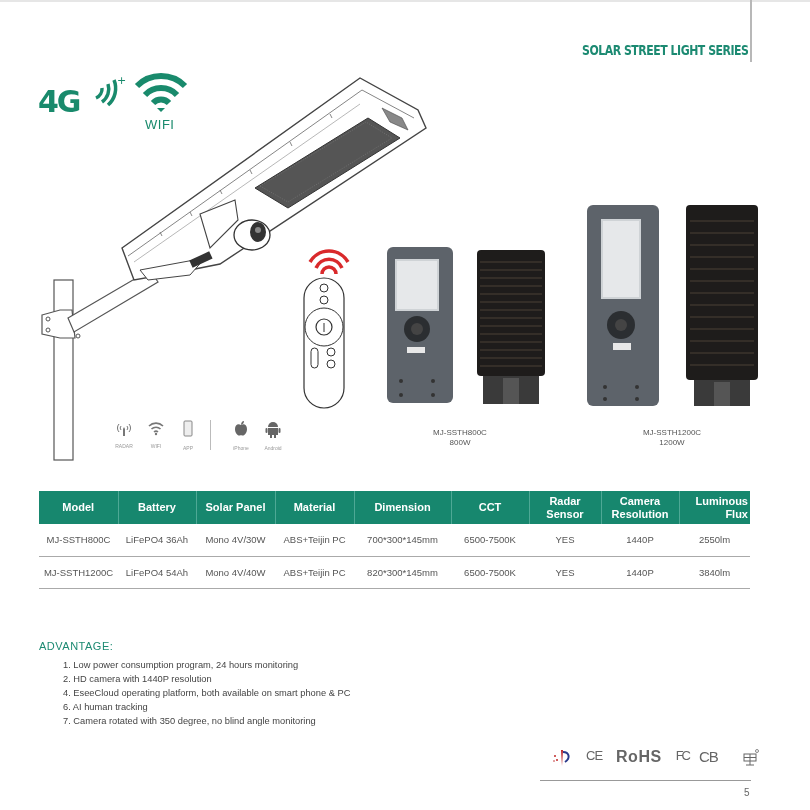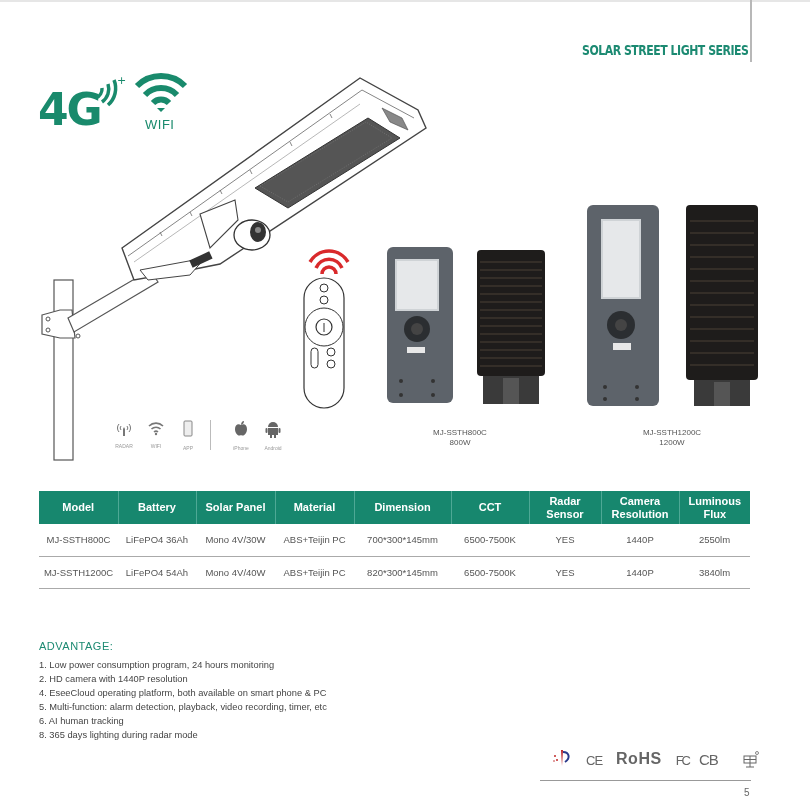--- a/index.html
+++ b/index.html
@@ -3,46 +3,46 @@
 <meta charset="utf-8">
 <style>
   * { margin:0; padding:0; box-sizing:border-box; }
   html, body { width:810px; height:810px; background:#ffffff; overflow:hidden; }
   body { position:relative; font-family:"Liberation Sans", sans-serif; color:#444; }
 
   .top-rule { position:absolute; left:0; top:0; width:810px; height:2px; background:#e6e6e6; }
   .v-bar { position:absolute; left:750px; top:0; width:2px; height:62px; background:#b8b8b8; }
   .series-title { position:absolute; left:582px; top:42px; font-family:"DejaVu Sans", sans-serif; font-weight:bold; font-size:14px; letter-spacing:-0.6px; color:#1c8a72; transform:scaleX(0.78); transform-origin:left center; white-space:nowrap; }
 
-  .badge-4g { position:absolute; left:38px; top:84px; font-family:"DejaVu Sans", sans-serif; font-weight:bold; font-size:44px; color:#198a6c; letter-spacing:-2px; }
+  .badge-4g { position:absolute; left:38px; top:84px; font-family:"DejaVu Sans", sans-serif; font-weight:bold; font-size:30px; color:#198a6c; letter-spacing:-2px; }
   .badge-4g-waves { position:absolute; left:90px; top:72px; }
   .badge-wifi { position:absolute; left:133px; top:68px; }
   .badge-wifi-label { position:absolute; left:145px; top:117px; font-size:13px; color:#198a6c; letter-spacing:0.5px; }
 
   .lamp-drawing { position:absolute; left:30px; top:70px; }
   .remote { position:absolute; left:296px; top:248px; }
 
   .feature-icons { position:absolute; left:108px; top:420px; display:flex; align-items:flex-start; }
   .feat { width:32px; text-align:center; margin-right:0px; }
   .feat .lbl { font-size:5px; color:#999; margin-top:3px; display:block; }
   .feat-sep { width:1px; height:30px; background:#bbb; margin:0 14px 0 6px; }
 
   .product { position:absolute; }
   .prod-label { position:absolute; text-align:center; font-size:8px; color:#555; line-height:10px; }
 
   .spec-table { position:absolute; left:39px; top:491px; width:711px; border-collapse:collapse; }
   .spec-table th { background:#17876e; color:#fff; font-weight:bold; font-size:11px; height:33px; border-right:1px solid #4ea895; text-align:center; line-height:13px; padding:0 2px; }
-  .spec-table th:last-child { border-right:none; }
+  .spec-table th:last-child { border-right:none;text-align:right; }
   .spec-table td { font-size:9.5px; color:#555; text-align:center; height:32px; border-bottom:1px solid #aaa; white-space:nowrap; }
 
   .adv-title { position:absolute; left:39px; top:640px; font-weight:normal; font-size:11px; color:#1c8a72; letter-spacing:0.5px; }
   .adv-list { position:absolute; left:39px; top:659px; list-style:none; }
-  .adv-list li { font-size:9.3px; color:#444; line-height:13.9px; white-space:nowrap; }
-
-  .certs { position:absolute; left:552px; top:748px; display:flex; align-items:flex-end; }
+  .adv-list li { font-size:9.3px; color:#444; line-height:13.9px; white-space:nowrap;margin-left:24px; }
+
+  .certs { position:absolute; left:552px; top:748px; display:flex; align-items:flex-start; }
   .cert { color:#666; margin-right:14px; }
   .bottom-rule { position:absolute; left:540px; top:780px; width:211px; height:1px; background:#999; }
   .page-num { position:absolute; left:744px; top:787px; font-size:10px; color:#666; }
 </style>
 </head>
 <body>
 
 <div class="top-rule"></div>
 <div class="v-bar"></div>
 <div class="series-title">SOLAR STREET LIGHT SERIES</div>
@@ -291,23 +291,22 @@
       <td>3840lm</td>
     </tr>
   </tbody>
 </table>
 
 <div class="adv-title">ADVANTAGE:</div>
 <ul class="adv-list">
   <li>1. Low power consumption program, 24 hours monitoring</li>
   <li>2. HD camera with 1440P resolution</li>
   <li>4. EseeCloud operating platform, both available on smart phone &amp; PC</li>
-  <li>5. Multi-function: alarm detection, playback, video recording, timer, etc</li>
   <li>6. AI human tracking</li>
-  <li>8. 365 days lighting during radar mode</li>
+  <li>7. Camera rotated with 350 degree, no blind angle monitoring</li>
 </ul>
 
 <div class="certs">
   <svg class="cert" width="20" height="20" viewBox="0 0 20 20">
     <path d="M9 2 L11 2 L10 18 Z" fill="#c0282a"></path>
     <path d="M11 4 C17 4 19 10 13 14" stroke="#2a3a8a" stroke-width="2" fill="none"></path>
     <circle cx="3" cy="8" r="1" fill="#c0282a"></circle>
       <circle cx="5" cy="12" r="1" fill="#c0282a"></circle>
       <circle cx="2" cy="13" r="0.8" fill="#c0282a"></circle>
   </svg>

